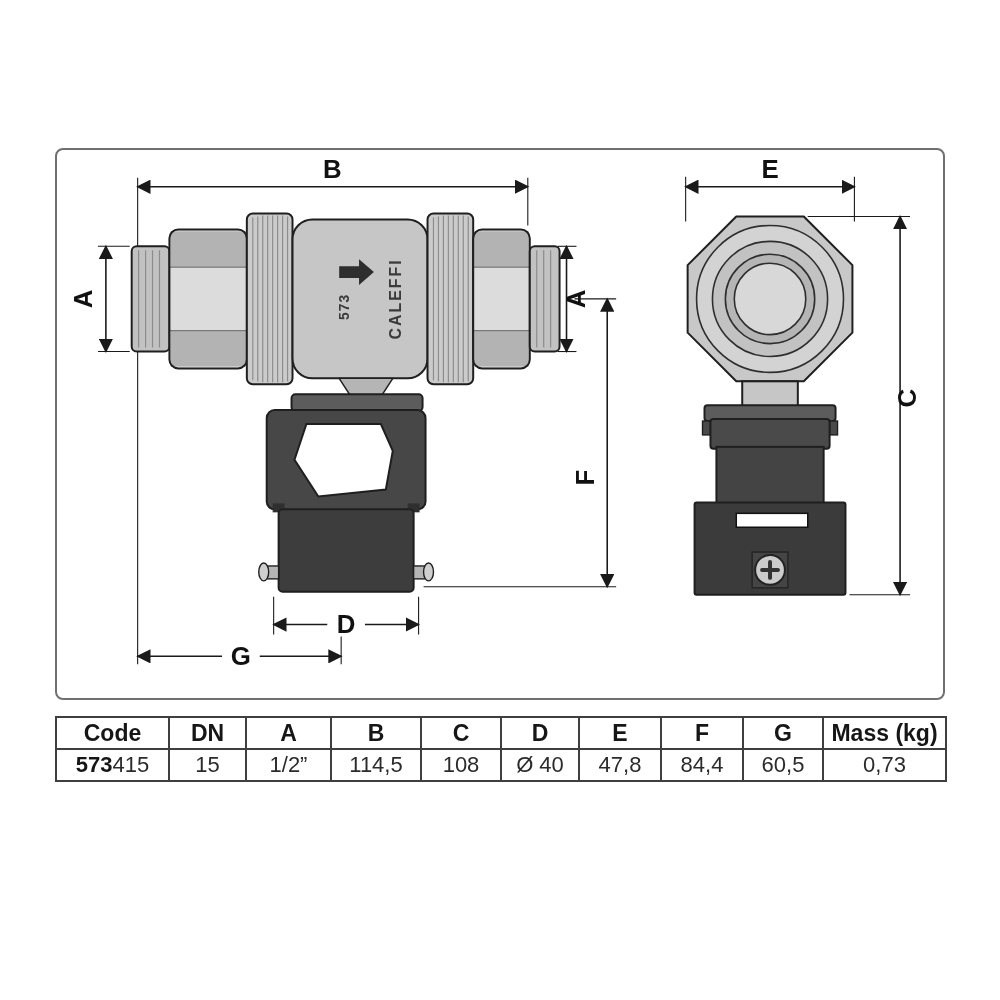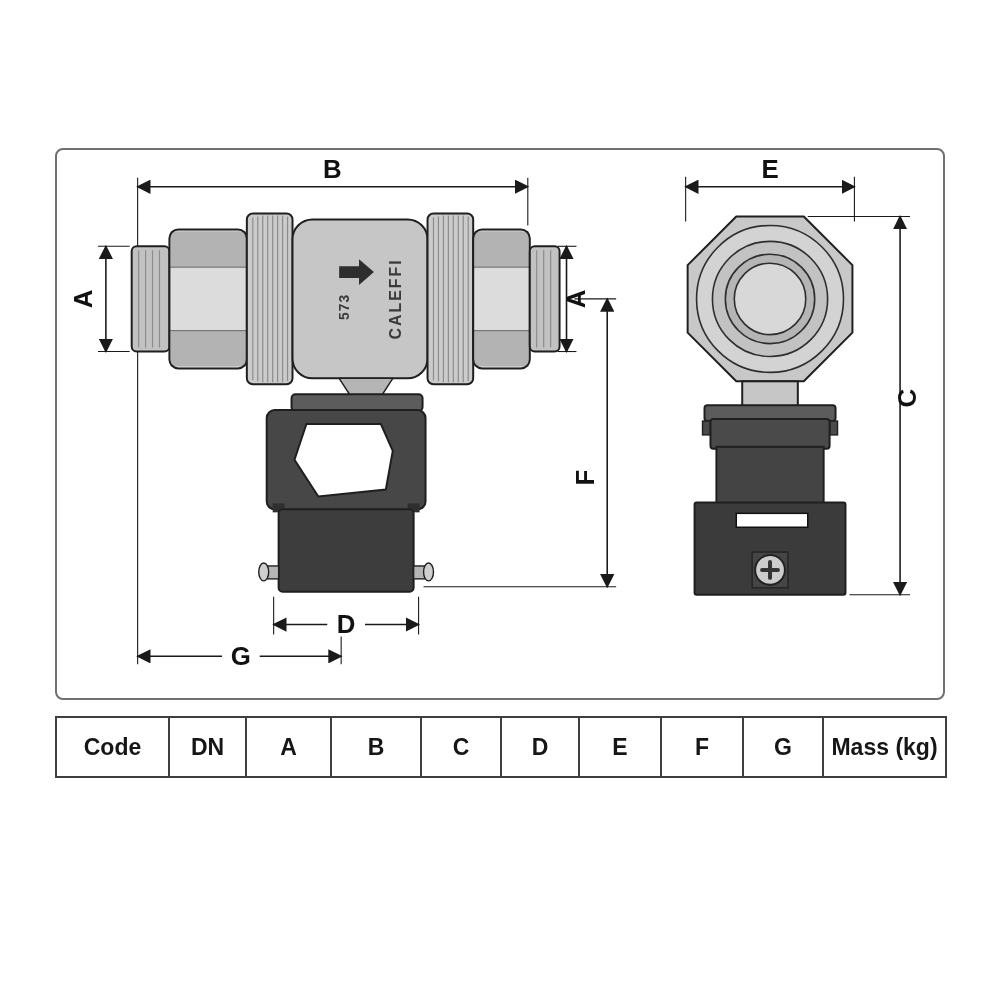--- a/index.html
+++ b/index.html
@@ -23,21 +23,21 @@
               font-size:14px; fill:#3a3a3a; letter-spacing:1px; }
   .brandtxt { font-family:"Liberation Sans", sans-serif; font-weight:bold;
               font-size:16px; fill:#3a3a3a; letter-spacing:2px; }
 
   .dims-table {
     position:absolute; left:55px; top:716px; width:890px;
     border-collapse:collapse; table-layout:fixed;
   }
   .dims-table th, .dims-table td {
     border:2px solid #3f3f3f; text-align:center; vertical-align:middle;
-    height:60px; font-size:22px; color:#2b2b2b; white-space:nowrap;
+    height:32px; font-size:22px; color:#2b2b2b; white-space:nowrap;
     overflow:hidden;
   }
   .dims-table th { font-weight:bold; font-size:23px; color:#161616; }
   .code-bold { font-weight:bold; color:#161616; }
 </style>
 </head>
 <body>
 
 <div class="drawing-box">
   <svg viewBox="0 0 890 552">
@@ -255,14 +255,26 @@
       <th>B</th>
       <th>C</th>
       <th>D</th>
       <th>E</th>
       <th>F</th>
       <th>G</th>
       <th>Mass (kg)</th>
     </tr>
   </thead>
   <tbody>
+    <tr>
+      <td><span class="code-bold">573</span><span>415</span></td>
+      <td>15</td>
+      <td>1/2”</td>
+      <td>114,5</td>
+      <td>108</td>
+      <td>Ø 40</td>
+      <td>47,8</td>
+      <td>84,4</td>
+      <td>60,5</td>
+      <td>0,73</td>
+    </tr>
   </tbody>
 </table>
 
 </body></html>

